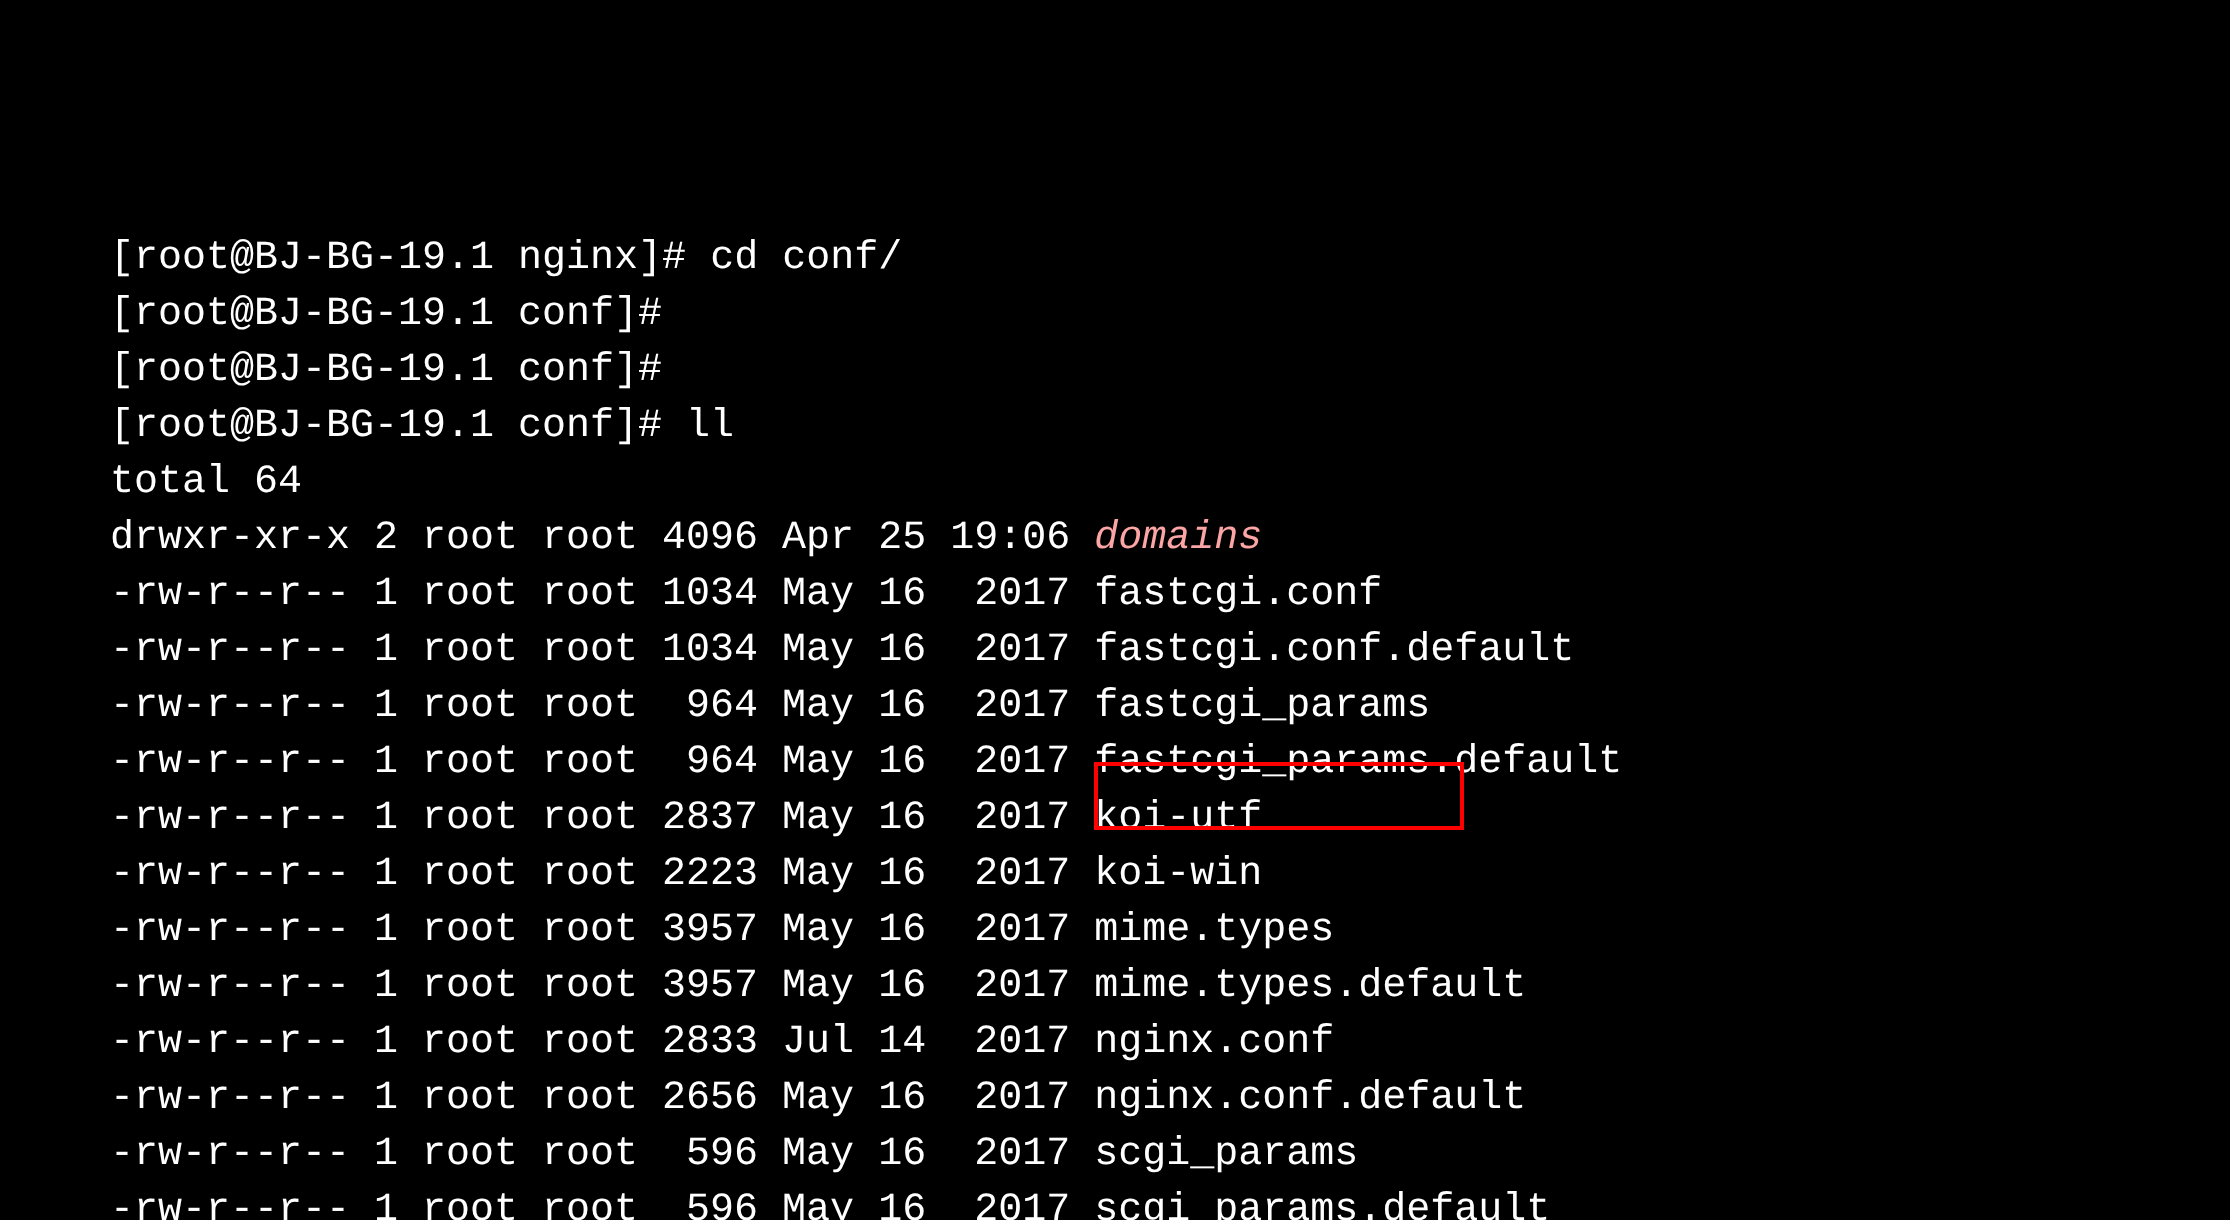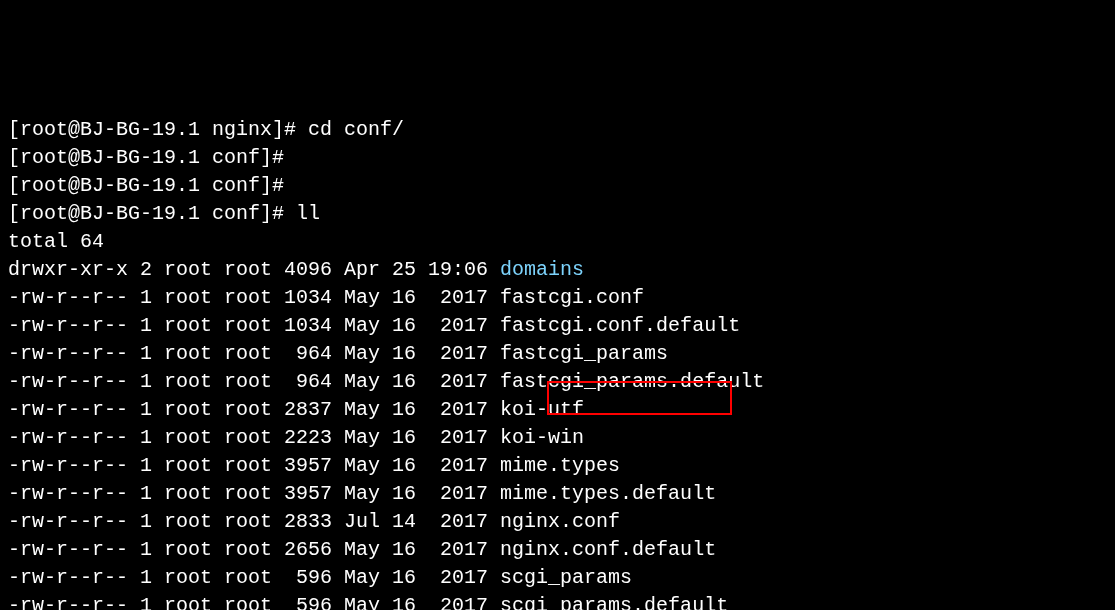--- a/index.html
+++ b/index.html
@@ -15,23 +15,25 @@
       line-height: 1.4;
       padding: 4px 8px;
       white-space: pre;
       width: 1115px;
       height: 610px;
       overflow: hidden;
       position: relative;
     }
     .line {
       display: block;
+      margin-left: 47px;
     }
     .dir {
-      color: #7dd3fc;
+      color: #fca5a5;
+      font-style: italic;
     }
     .highlight-box {
       position: absolute;
       border: 2px solid #ff0000;
       pointer-events: none;
     }
   </style>
 </head>
 <body>
 

